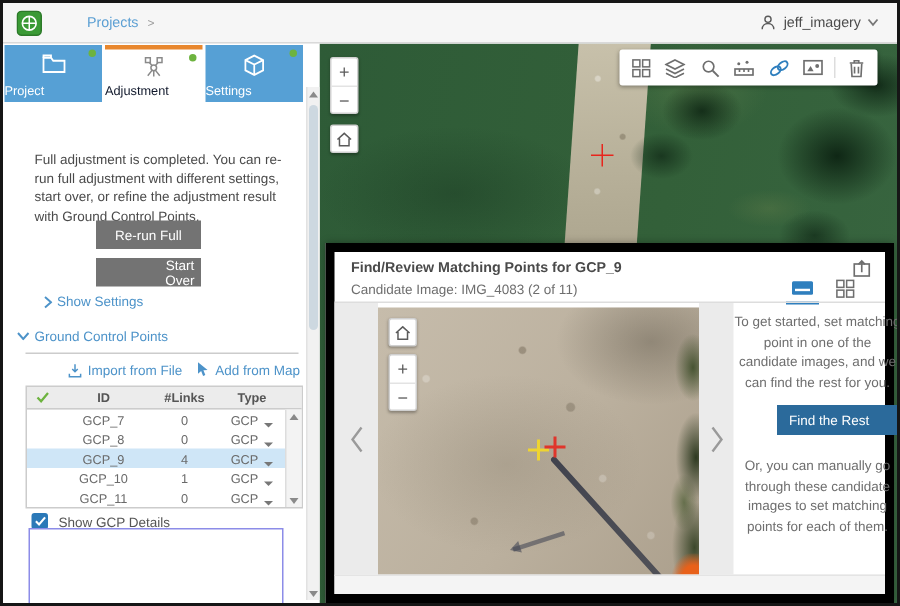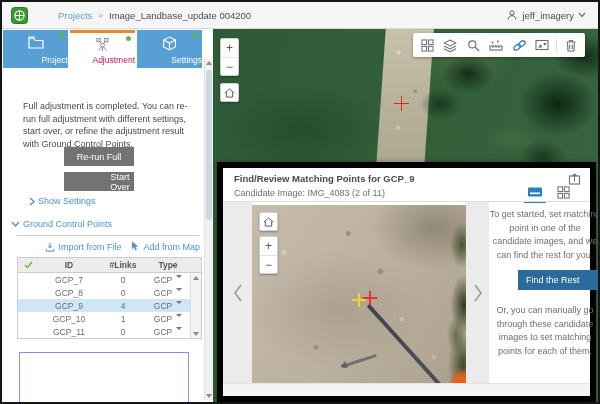--- a/index.html
+++ b/index.html
@@ -11,22 +11,22 @@
   .topbar { position:absolute; left:2px; top:2px; right:2px; height:27px; background:#f6f6f6; border-bottom:1px solid #d9d9d9; z-index:10; }
   .logo { position:absolute; left:9px; top:5px; width:17px; height:17px; }
   .crumbs { position:absolute; left:56px; top:8px; font-size:9.5px; color:#4c4c4c; display:flex; gap:6px; align-items:center; }
   .crumb-link { color:#5b9fd3; cursor:pointer; }
   .crumb-sep { color:#9a9a9a; font-size:8px; }
   .userbox { position:absolute; right:12px; top:7px; display:flex; align-items:center; gap:4px; font-size:9.5px; color:#4c4c4c; }
 
   
   .left-panel { position:absolute; left:2px; top:29px; width:211px; height:373px; background:#fff; z-index:5; }
   .tabs { position:absolute; left:1px; top:1px; height:38px; display:flex; gap:2px; }
-  .tab { position:relative; width:65px; height:38px; background:#56a0d5; color:#fff; text-align:right; cursor:pointer; }
-  .tab.active { background:#fff; color:#be185d; border-top:3px solid #e8872e; }
+  .tab { position:relative; width:65px; height:38px; background:#56a0d5; color:#fff; text-align:left; cursor:pointer; }
+  .tab.active { background:#fff; color:#0f172a; border-top:3px solid #e8872e; }
   .tab .tab-label { position:absolute; bottom:3px; left:0; right:0; font-size:8.5px; }
   .tab .tab-icon { position:absolute; top:6px; left:0; right:0; display:flex; justify-content:center; }
   .tab.active .tab-icon { top:4px; }
   .tab .gdot { position:absolute; top:3px; right:4px; width:5px; height:5px; border-radius:50%; background:#6db33f; }
   .lp-scroll { position:absolute; right:0px; top:29px; width:9px; bottom:2px; background:#f1f1f1; border-left:1px solid #e2e2e2; }
   .lp-scroll .thumb { position:absolute; left:1px; right:1px; top:12px; height:150px; background:#cdd8e0; border-radius:3px; }
   .arrow-up, .arrow-dn { position:absolute; left:0; right:0; height:9px; display:flex; align-items:center; justify-content:center; }
   .arrow-up { top:0; } .arrow-dn { bottom:0; }
   .tri-up { width:0; height:0; border-left:3px solid transparent; border-right:3px solid transparent; border-bottom:4px solid #8a8a8a; }
   .tri-dn { width:0; height:0; border-left:3px solid transparent; border-right:3px solid transparent; border-top:4px solid #8a8a8a; }
@@ -41,21 +41,21 @@
   .hr { position:absolute; left:15px; top:206px; width:182px; border-top:1px solid #ccc; }
   .import-links { position:absolute; left:0; top:212px; width:204px; display:flex; justify-content:flex-end; gap:10px; padding-right:6px; font-size:9px; color:#4d93c9; }
   .import-links .lnk { display:flex; align-items:center; gap:3px; cursor:pointer; }
 
   .gcp-table { position:absolute; left:15px; top:228px; width:185px; border:1px solid #ccc; background:#fff; font-size:8.5px; }
   .gt-head { display:grid; grid-template-columns:20px 62px 46px 44px; background:#ececec; border-bottom:1px solid #ccc; height:15px; align-items:center; color:#555; font-weight:bold; }
   .gt-head div { text-align:center; }
   .gt-row { display:grid; grid-template-columns:20px 62px 46px 44px; height:13px; align-items:center; color:#6a6a6a; cursor:pointer; }
   .gt-row div { text-align:center; }
   .gt-row.sel { background:#cfe6f7; }
-  .type-cell { display:flex; align-items:flex-start; justify-content:center; gap:4px; }
+  .type-cell { display:flex; align-items:flex-end; justify-content:center; gap:4px; }
   .dd-caret { width:0; height:0; border-left:3px solid transparent; border-right:3px solid transparent; border-top:3.5px solid #777; }
   .gt-scroll { position:absolute; right:0; top:15px; bottom:0; width:11px; background:#f3f3f3; border-left:1px solid #ddd; }
 
   .chk-row { position:absolute; left:19px; top:313px; display:flex; align-items:center; gap:7px; font-size:9px; color:#555; }
   .checkbox { width:11px; height:11px; background:#2b79b8; border:1px solid #2b79b8; border-radius:2px; display:flex; align-items:center; justify-content:center; cursor:pointer; }
   .photo-box { position:absolute; left:17px; top:323px; width:170px; height:72px; border:1px solid #8c8ce8; background:#fff; }
   .photo-box span { position:absolute; left:0; right:0; top:42px; text-align:center; font-size:9px; color:#3c3c3c; }
 
   
   .map { position:absolute; left:213px; top:29px; width:385px; height:373px; overflow:hidden; z-index:1;
@@ -155,21 +155,20 @@
     <div class="logo">
       <svg width="17" height="17" viewBox="0 0 17 17">
         <rect x="0.5" y="0.5" width="16" height="16" rx="3" fill="#3a9a35" stroke="#2c7a29"></rect>
         <circle cx="8.5" cy="8.5" r="4.6" fill="none" stroke="#fff" stroke-width="1.1"></circle>
         <path d="M4 8.5h9M8.5 4v9" stroke="#fff" stroke-width="1" fill="none"></path>
       </svg>
     </div>
     <div class="crumbs">
       <span class="crumb-link">Projects</span>
       <span class="crumb-sep">&gt;</span>
-      <span>Image_Landbase_update 004200</span>
     </div>
     <div class="userbox">
       <svg width="12" height="12" viewBox="0 0 14 14">
         <circle cx="7" cy="4.5" r="2.4" fill="none" stroke="#5a5a5a" stroke-width="1.1"></circle>
         <path d="M2.5 12.2c0-2.8 2-4.4 4.5-4.4s4.5 1.6 4.5 4.4" fill="none" stroke="#5a5a5a" stroke-width="1.1"></path>
       </svg>
       <span>jeff_imagery</span>
       <svg width="8" height="6" viewBox="0 0 8 6">
         <polyline points="1,1 4,4.5 7,1" fill="none" stroke="#777" stroke-width="1.2"></polyline>
       </svg>
@@ -309,20 +308,28 @@
       <div class="gt-scroll">
         <div class="arrow-up">
             <span class="tri-up"></span>
           </div>
         <div class="arrow-dn">
             <span class="tri-dn"></span>
           </div>
       </div>
     </div>
 
+    <div class="chk-row">
+      <span class="checkbox">
+        <svg width="8" height="7" viewBox="0 0 9 8">
+            <polyline points="1,4 3.4,6.5 8,1" fill="none" stroke="#fff" stroke-width="1.6"></polyline>
+          </svg>
+      </span>
+      <span>Show GCP Details</span>
+    </div>
 
     <div class="photo-box">
       <span></span>
     </div>
 
     <div class="lp-scroll">
       <div class="arrow-up">
           <span class="tri-up"></span>
         </div>
       <div class="thumb"></div>

